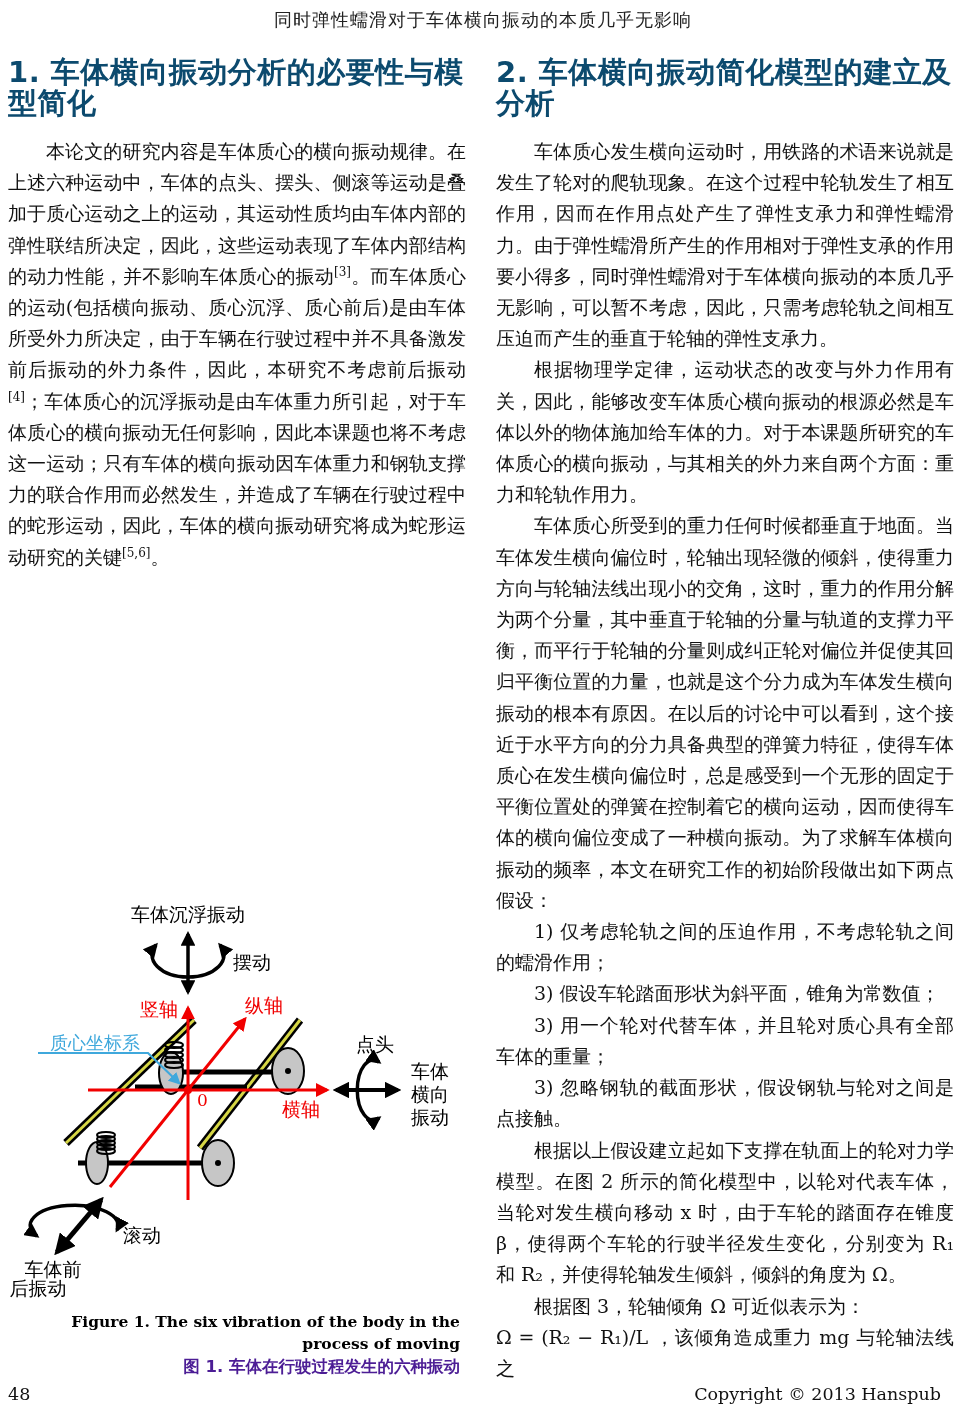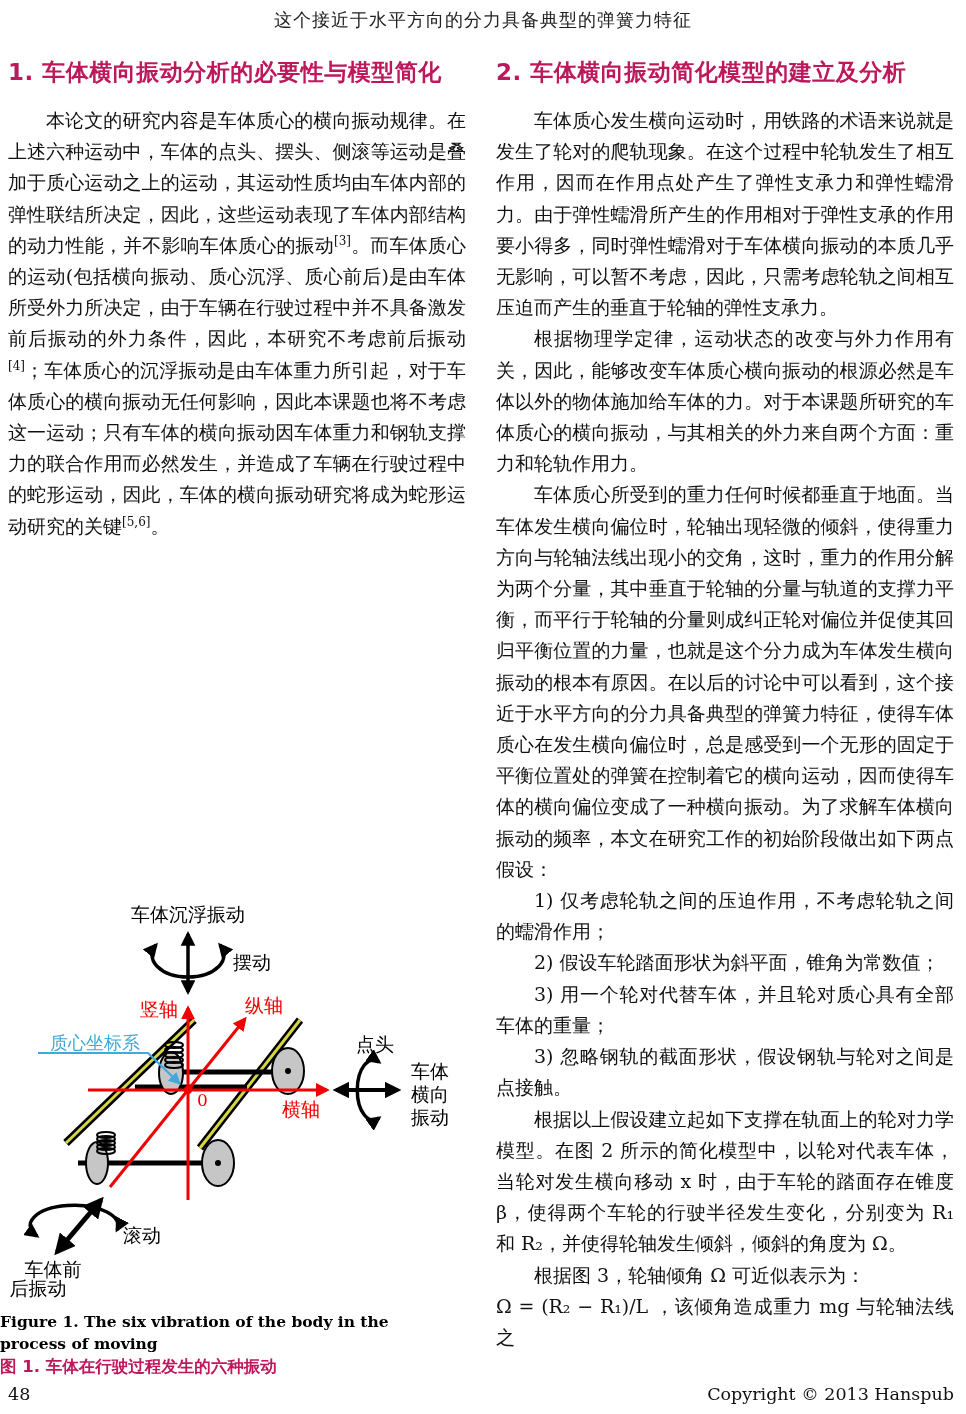--- a/index.html
+++ b/index.html
@@ -10,64 +10,64 @@
   }
   .running-title{
     position:absolute;top:8px;left:0;width:100%;
     text-align:center;font-size:18px;letter-spacing:1px;color:#222;
   }
   .col{position:absolute;top:57px;}
   .col-left{left:8px;width:458px;}
   .col-right{left:496px;width:458px;}
   h2.sec{
     font-family:"DejaVu Sans","Liberation Sans",sans-serif;
-    font-weight:700;font-size:23px;line-height:31px;
-    margin:0 0 17px 0;color:#be185d;letter-spacing:0.5px;
+    font-weight:700;font-size:29px;line-height:31px;
+    margin:0 0 17px 0;color:#0c4a6e;letter-spacing:0.5px;
   }
   p.body{
     margin:0;font-size:19px;line-height:31.2px;
     text-align:justify;text-justify:inter-character;
   }
   p.indent{text-indent:2em;}
   p.body sup{font-size:12px;line-height:0;}
   .figure-svg{position:absolute;left:0;top:890px;}
   .fig-caption{
-    position:absolute;left:0;top:1311px;width:452px;text-align:left;
+    position:absolute;left:8px;top:1311px;width:452px;text-align:right;
   }
   .fig-caption .en{
     font-family:"DejaVu Serif","Liberation Serif",serif;
     font-weight:700;font-size:15.5px;line-height:22px;color:#000;
   }
   .fig-caption .zh{
     font-family:"DejaVu Sans","Liberation Sans",sans-serif;
-    font-weight:700;font-size:16.5px;line-height:24px;color:#be185d;
+    font-weight:700;font-size:16.5px;line-height:24px;color:#4c1d95;
   }
   .page-number{position:absolute;left:8px;top:1384px;font-size:17.5px;}
-  .copyright{position:absolute;right:12px;top:1384px;font-size:17.5px;}
+  .copyright{position:absolute;right:25px;top:1384px;font-size:17.5px;}
   svg text{font-family:"DejaVu Serif","Liberation Serif",serif;}
 </style>
 </head>
 <body>
 
 <div class="page">
 
-  <div class="running-title">这个接近于水平方向的分力具备典型的弹簧力特征</div>
+  <div class="running-title">同时弹性蠕滑对于车体横向振动的本质几乎无影响</div>
 
   <div class="col col-left">
     <h2 class="sec">1. 车体横向振动分析的必要性与模型简化</h2>
     <p class="body indent">本论文的研究内容是车体质心的横向振动规律。在上述六种运动中，车体的点头、摆头、侧滚等运动是叠加于质心运动之上的运动，其运动性质均由车体内部的弹性联结所决定，因此，这些运动表现了车体内部结构的动力性能，并不影响车体质心的振动<sup>[3]</sup>。而车体质心的运动(包括横向振动、质心沉浮、质心前后)是由车体所受外力所决定，由于车辆在行驶过程中并不具备激发前后振动的外力条件，因此，本研究不考虑前后振动<sup>[4]</sup>；车体质心的沉浮振动是由车体重力所引起，对于车体质心的横向振动无任何影响，因此本课题也将不考虑这一运动；只有车体的横向振动因车体重力和钢轨支撑力的联合作用而必然发生，并造成了车辆在行驶过程中的蛇形运动，因此，车体的横向振动研究将成为蛇形运动研究的关键<sup>[5,6]</sup>。</p>
   </div>
 
   <div class="col col-right">
     <h2 class="sec">2. 车体横向振动简化模型的建立及分析</h2>
     <p class="body indent">车体质心发生横向运动时，用铁路的术语来说就是发生了轮对的爬轨现象。在这个过程中轮轨发生了相互作用，因而在作用点处产生了弹性支承力和弹性蠕滑力。由于弹性蠕滑所产生的作用相对于弹性支承的作用要小得多，同时弹性蠕滑对于车体横向振动的本质几乎无影响，可以暂不考虑，因此，只需考虑轮轨之间相互压迫而产生的垂直于轮轴的弹性支承力。</p>
     <p class="body indent">根据物理学定律，运动状态的改变与外力作用有关，因此，能够改变车体质心横向振动的根源必然是车体以外的物体施加给车体的力。对于本课题所研究的车体质心的横向振动，与其相关的外力来自两个方面：重力和轮轨作用力。</p>
     <p class="body indent">车体质心所受到的重力任何时候都垂直于地面。当车体发生横向偏位时，轮轴出现轻微的倾斜，使得重力方向与轮轴法线出现小的交角，这时，重力的作用分解为两个分量，其中垂直于轮轴的分量与轨道的支撑力平衡，而平行于轮轴的分量则成纠正轮对偏位并促使其回归平衡位置的力量，也就是这个分力成为车体发生横向振动的根本有原因。在以后的讨论中可以看到，这个接近于水平方向的分力具备典型的弹簧力特征，使得车体质心在发生横向偏位时，总是感受到一个无形的固定于平衡位置处的弹簧在控制着它的横向运动，因而使得车体的横向偏位变成了一种横向振动。为了求解车体横向振动的频率，本文在研究工作的初始阶段做出如下两点假设：</p>
     <p class="body indent">1) 仅考虑轮轨之间的压迫作用，不考虑轮轨之间的蠕滑作用；</p>
-    <p class="body indent">2) 假设车轮踏面形状为斜平面，锥角为常数值；</p>
+    <p class="body indent">3) 假设车轮踏面形状为斜平面，锥角为常数值；</p>
     <p class="body indent">3) 用一个轮对代替车体，并且轮对质心具有全部车体的重量；</p>
     <p class="body indent">3) 忽略钢轨的截面形状，假设钢轨与轮对之间是点接触。</p>
     <p class="body indent">根据以上假设建立起如下支撑在轨面上的轮对力学模型。在图 2 所示的简化模型中，以轮对代表车体，当轮对发生横向移动 x 时，由于车轮的踏面存在锥度 β，使得两个车轮的行驶半径发生变化，分别变为 R₁ 和 R₂，并使得轮轴发生倾斜，倾斜的角度为 Ω。</p>
     <p class="body indent">根据图 3，轮轴倾角 Ω 可近似表示为：</p>
     <p class="body">Ω = (R₂ − R₁)/L ，该倾角造成重力 mg 与轮轴法线之</p>
   </div>
 
   <svg class="figure-svg" width="466" height="424" viewBox="0 0 466 424">
     <defs>
       <marker id="mB" viewBox="0 0 10 10" refX="8" refY="5" markerWidth="4.2" markerHeight="4.2" orient="auto-start-reverse">

